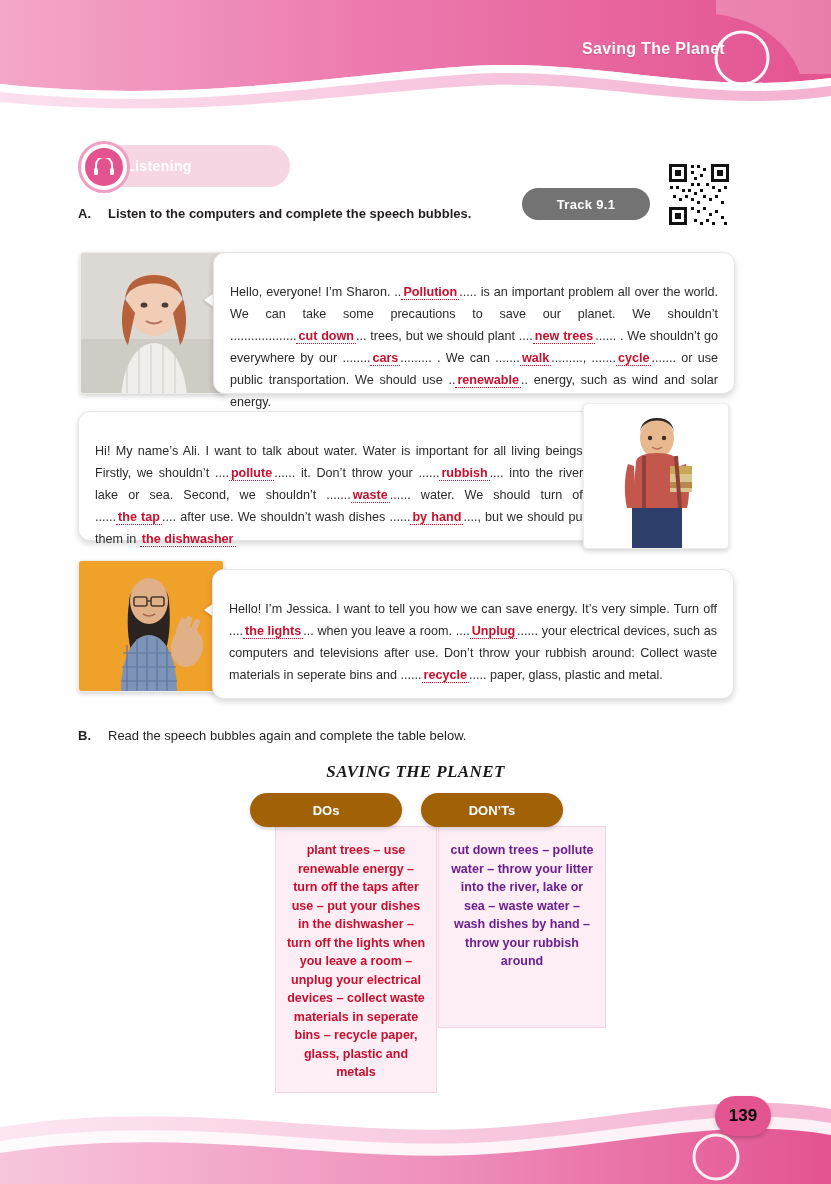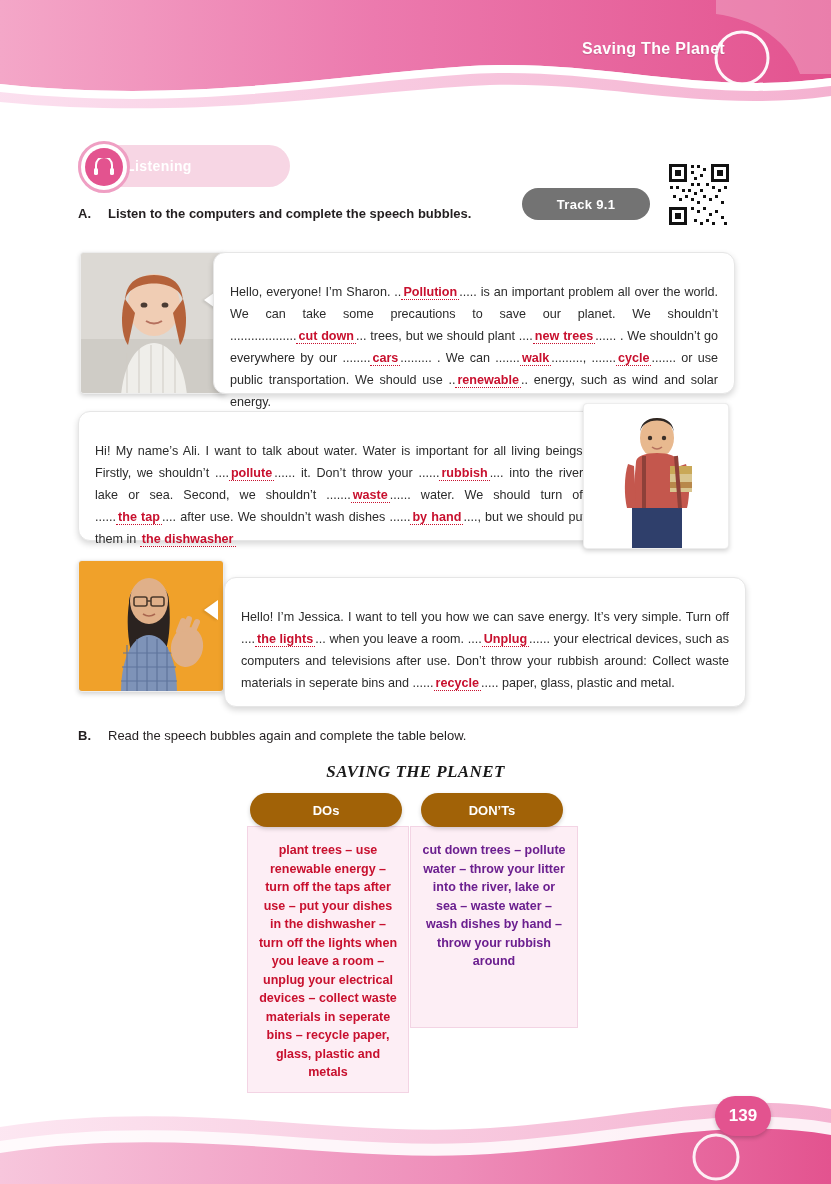--- a/index.html
+++ b/index.html
@@ -28,21 +28,21 @@
 
   
   .footer-wrap {
     position:absolute; bottom:0; left:0; width:831px; height:115px;
     overflow:hidden;
   }
   .page-number {
     position:absolute; right:60px; bottom:48px;
     width:56px; height:40px; border-radius:20px;
     background:#e3538f;
-    color:#ffffff; font-weight:bold; font-size:17px;
+    color:#000000; font-weight:bold; font-size:17px;
     display:flex; align-items:center; justify-content:center;
     box-shadow:0 2px 4px rgba(0,0,0,.2);
   }
 
   
   .listening-bar {
     position:absolute; left:78px; top:145px;
     width:212px; height:42px;
     border-radius:21px;
     background:#f7d6e4;
@@ -134,21 +134,21 @@
   .tail2-el {
     position:absolute; left:599px; top:446px;
     width:0;height:0;
     border-top:10px solid transparent;
     border-bottom:10px solid transparent;
     border-left:14px solid #ffffff;
     filter:drop-shadow(2px 1px 1px rgba(0,0,0,.10));
   }
 
   
-  #bubble3 { left:224px; top:569px; width:522px; height:130px;margin-top:8px; }
+  #bubble3 { left:212px; top:569px; width:522px; height:130px; }
   #photo3  { left:78px;  top:560px; width:146px; height:132px; }
   .tail3 {
     position:absolute; left:204px; top:600px;
     width:0;height:0;
     border-top:10px solid transparent;
     border-bottom:10px solid transparent;
     border-right:14px solid #ffffff;
     filter:drop-shadow(-2px 1px 1px rgba(0,0,0,.10));
   }
 
@@ -180,20 +180,21 @@
   .col-body {
     position:absolute;
     background:#fdeef5;
     border:1px solid #f3d4e4;
     padding:14px 10px 10px 10px;
     font-size:12.5px;
     line-height:18.5px;
     font-weight:bold;
     text-align:center;
     z-index:1;
+    margin-left:28px;
   }
   #dos-body   { left:247px; top:826px; width:162px; min-height:252px; color:#c8102e; }
   #donts-body { left:410px; top:826px; width:168px; min-height:202px; color:#6b1f8f;text-align:center; }
 </style>
 </head>
 <body>
 
 <div class="header-wrap">
   <svg class="header-svg" width="831" height="115" viewBox="0 0 831 115">
     <defs>

